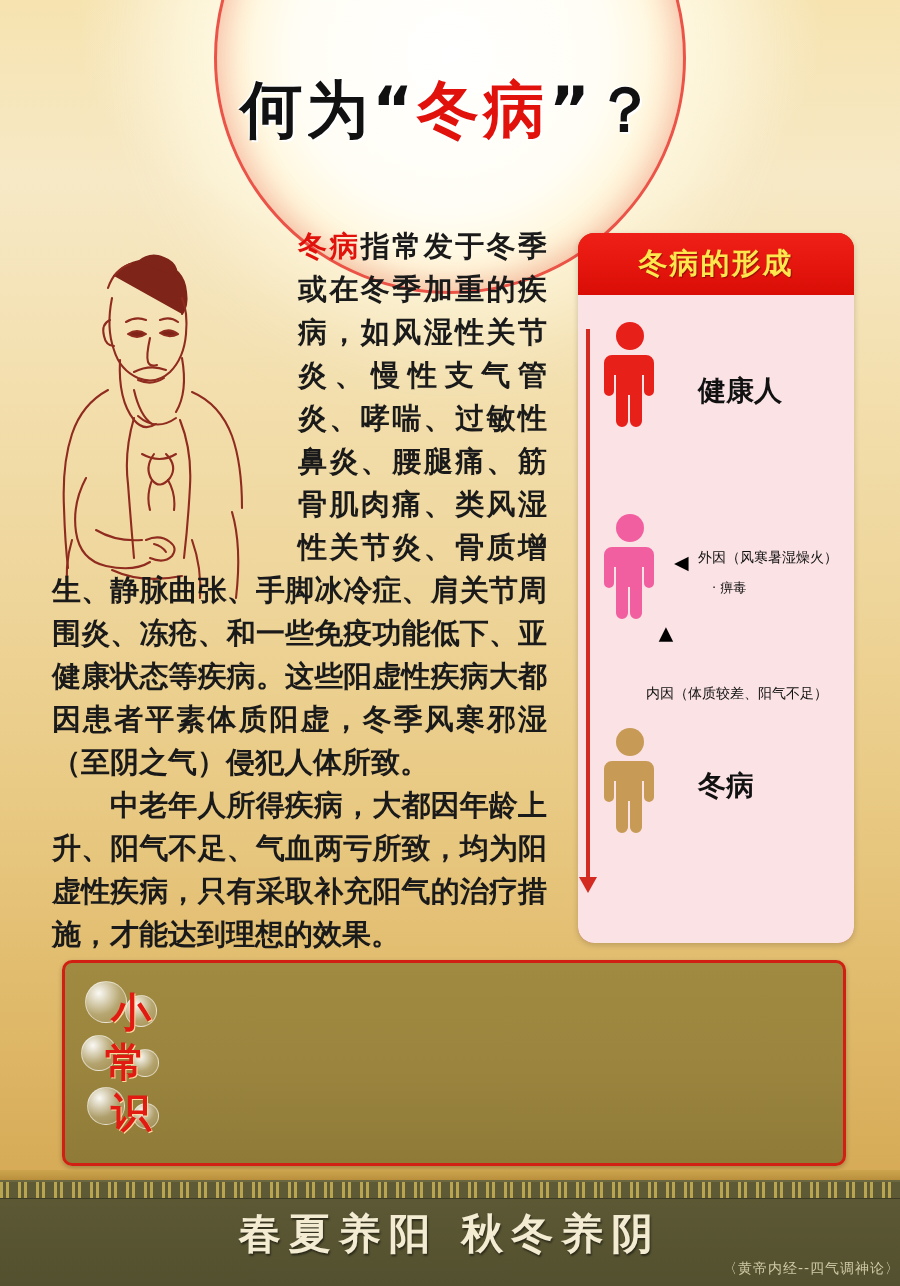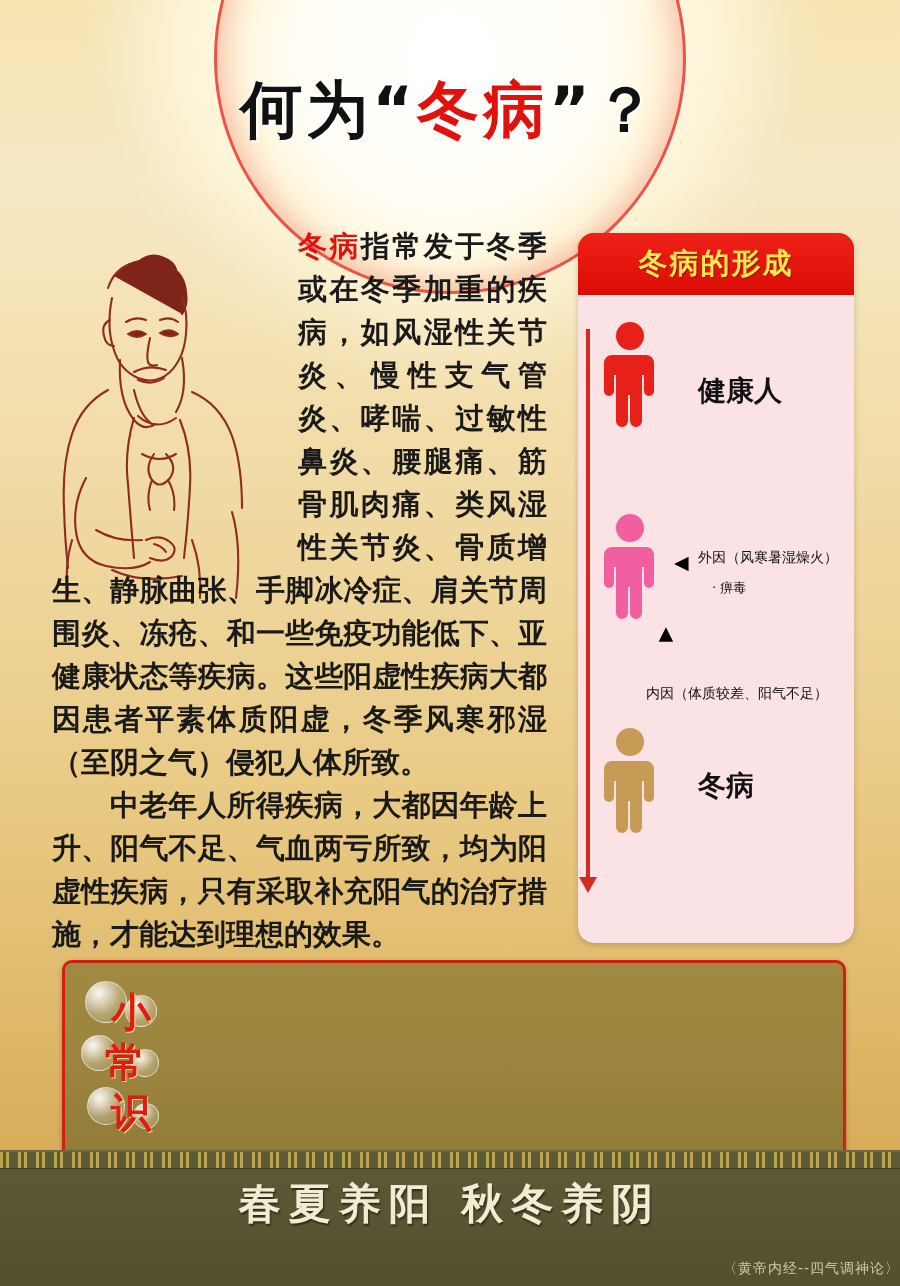--- a/index.html
+++ b/index.html
@@ -115,21 +115,21 @@
     text-shadow:1px 1px 0 #ffd9a0;
   }
   .ktext{
     position:absolute;left:152px;top:14px;width:608px;
     font-family:"DejaVu Sans","Liberation Sans",sans-serif;
     font-size:16.5px;line-height:29px;color:#fdf6e6;text-align:justify;
   }
 
   
   .footer{
-    position:absolute;left:0;bottom:0;width:900px;height:136px;
+    position:absolute;left:0;bottom:0;width:900px;height:106px;
     background:linear-gradient(180deg,#5e5a36 0%, #53502f 100%);
     text-decoration:underline;
   }
   .meander{
     position:absolute;left:0;top:0;width:900px;height:16px;
     background:repeating-linear-gradient(90deg,
       #b9a44f 0 3px, #5e5a36 3px 6px, #b9a44f 6px 9px, #5e5a36 9px 18px);
     border-top:2px solid #6b6740;border-bottom:1px solid #3f3c24;
   }
   .footer-main{

